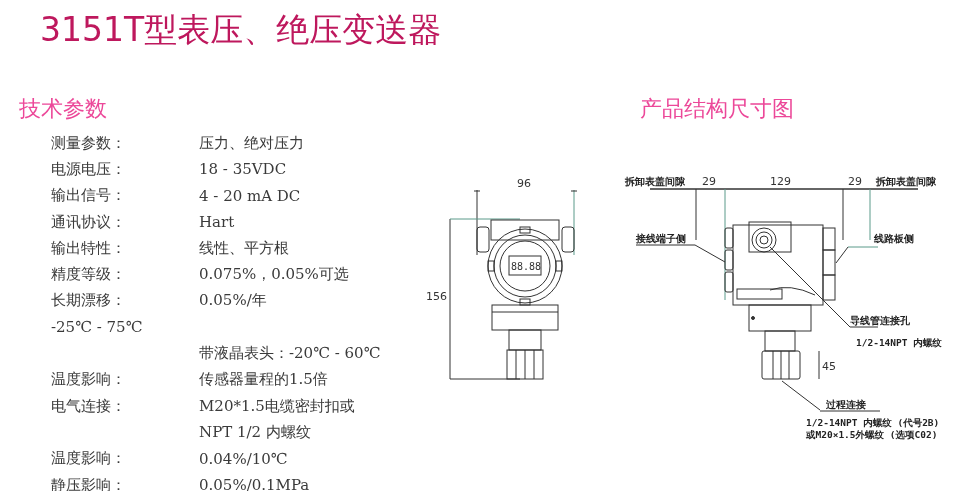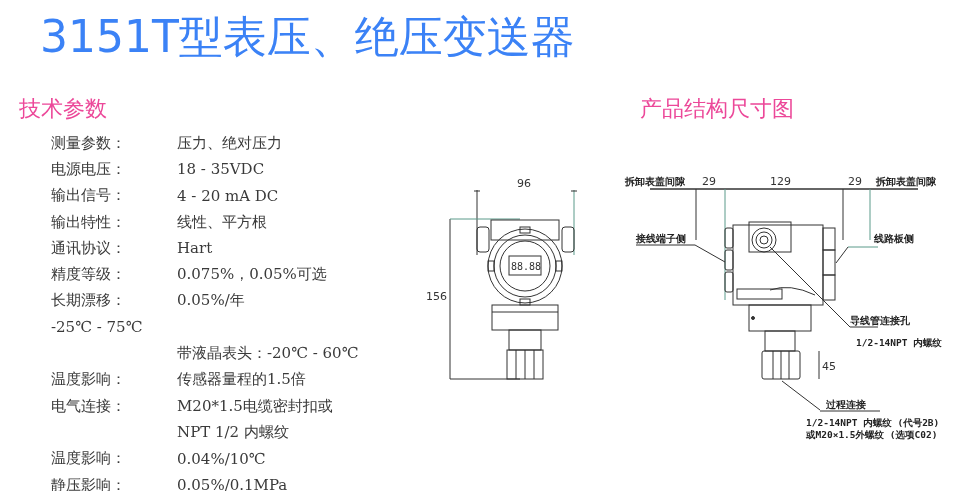--- a/index.html
+++ b/index.html
@@ -2,36 +2,37 @@
 <html><head>
   <meta charset="utf-8">
   <style>
     * { box-sizing: border-box; margin: 0; padding: 0; }
     html, body { width: 966px; height: 491px; background: #ffffff; overflow: hidden; }
     body { position: relative; font-family: "DejaVu Sans", sans-serif; color: #333; }
 
     .title {
       position: absolute; left: 40px; top: 8px;
       font-family: "DejaVu Sans", sans-serif;
-      font-size: 44px; color: #3b82f6; letter-spacing: 0px;
+      font-size: 33px; color: #be185d; letter-spacing: 0px;
       font-weight: normal; white-space: nowrap;
     }
     .section-title {
       position: absolute;
       font-family: "DejaVu Sans", sans-serif;
       font-size: 22px; color: #ec4899; white-space: nowrap;
     }
     .sec-spec { left: 19px; top: 94px; }
     .sec-dim { left: 640px; top: 94px; }
 
     .spec-list { position: absolute; left: 51px; top: 130px; }
     .spec-row {
       height: 26.3px; display: flex; align-items: center;
       font-family: "DejaVu Serif", serif; font-size: 15px; color: #3a3a3a;
       white-space: nowrap;
+      gap: 22px;
     }
     .spec-label { width: 126px; }
     .spec-value { }
 
     .drawing { position: absolute; left: 0; top: 0; width: 966px; height: 491px; }
     .dim-text { font-family: "DejaVu Sans", sans-serif; font-size: 11px; fill: #333; }
     .dim-cn { font-family: "DejaVu Sans", sans-serif; font-size: 10px; fill: #222; font-weight: bold; }
     .note { font-family: "DejaVu Sans Mono", monospace; font-size: 9.5px; fill: #222; font-weight: bold; }
   </style>
 </head>
@@ -49,26 +50,26 @@
     </div>
   <div class="spec-row">
       <span class="spec-label">电源电压：</span>
       <span class="spec-value">18 - 35VDC</span>
     </div>
   <div class="spec-row">
       <span class="spec-label">输出信号：</span>
       <span class="spec-value">4 - 20 mA DC</span>
     </div>
   <div class="spec-row">
+      <span class="spec-label">通讯协议：</span>
+      <span class="spec-value">Hart</span>
+    </div>
+  <div class="spec-row">
       <span class="spec-label">输出特性：</span>
       <span class="spec-value">线性、平方根</span>
-    </div>
-  <div class="spec-row">
-      <span class="spec-label">通讯协议：</span>
-      <span class="spec-value">Hart</span>
     </div>
   <div class="spec-row">
       <span class="spec-label">精度等级：</span>
       <span class="spec-value">0.075%，0.05%可选</span>
     </div>
   <div class="spec-row">
       <span class="spec-label">长期漂移：</span>
       <span class="spec-value">0.05%/年</span>
     </div>
   <div class="spec-row">

